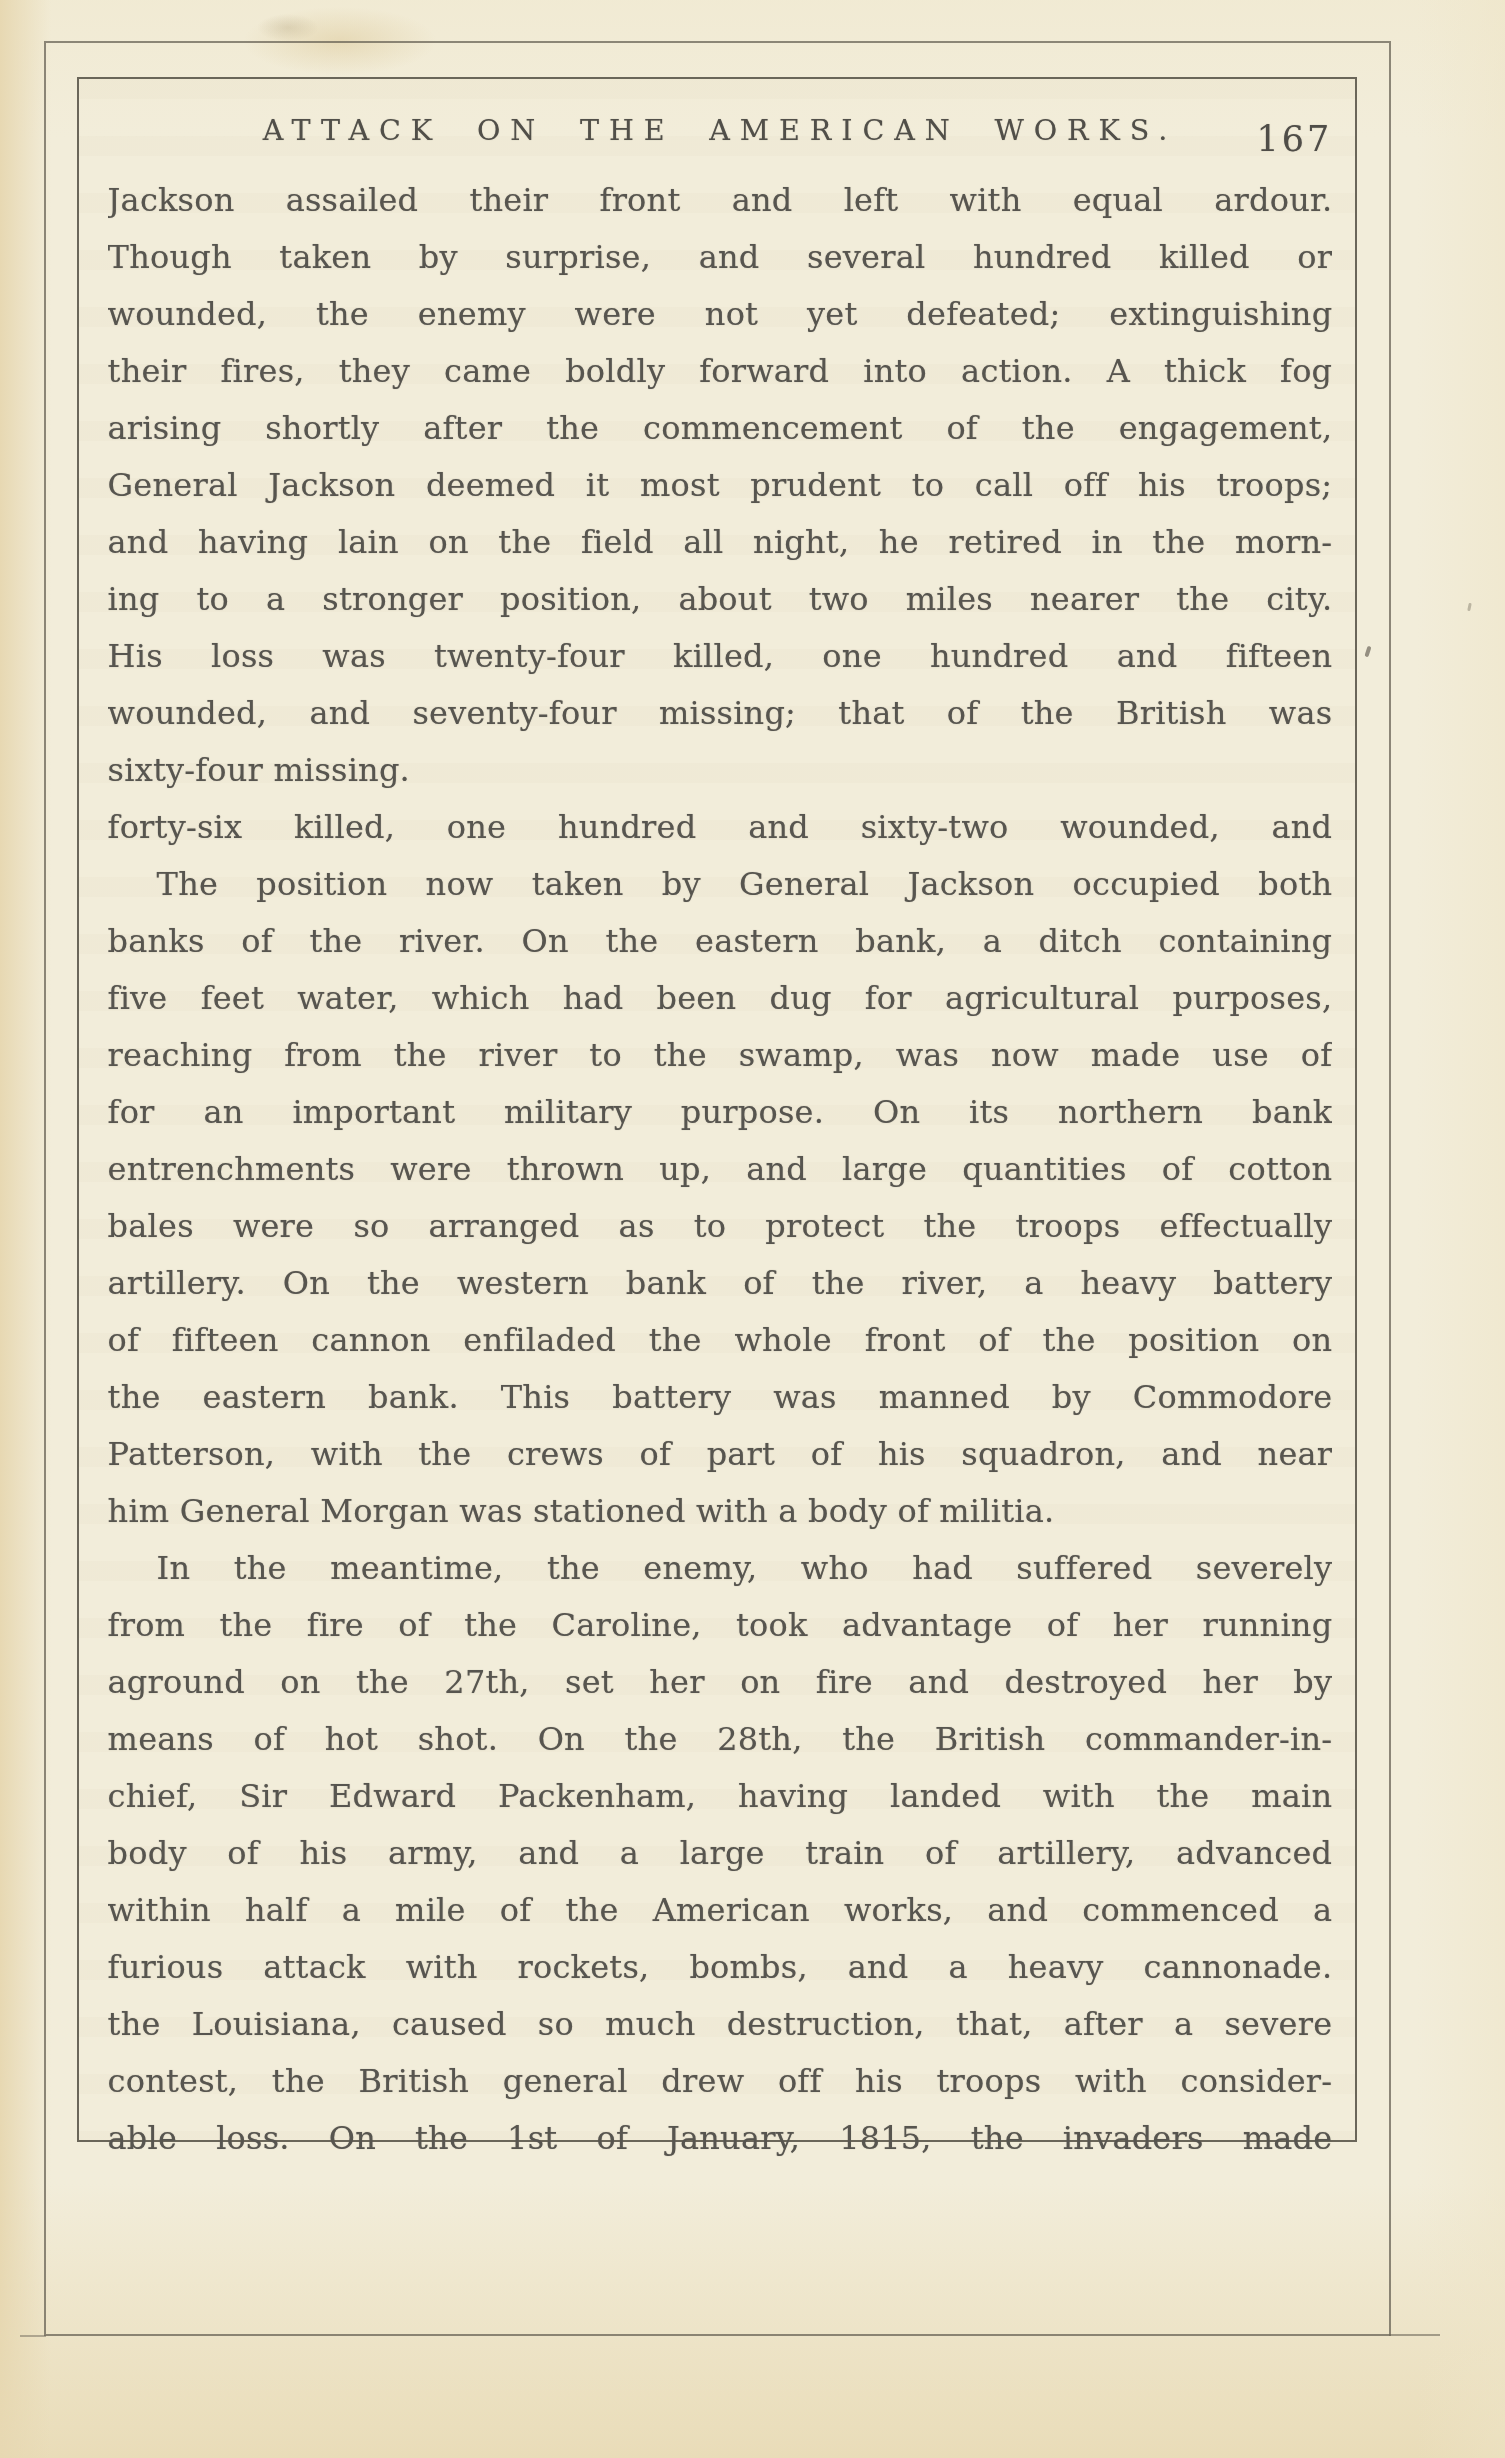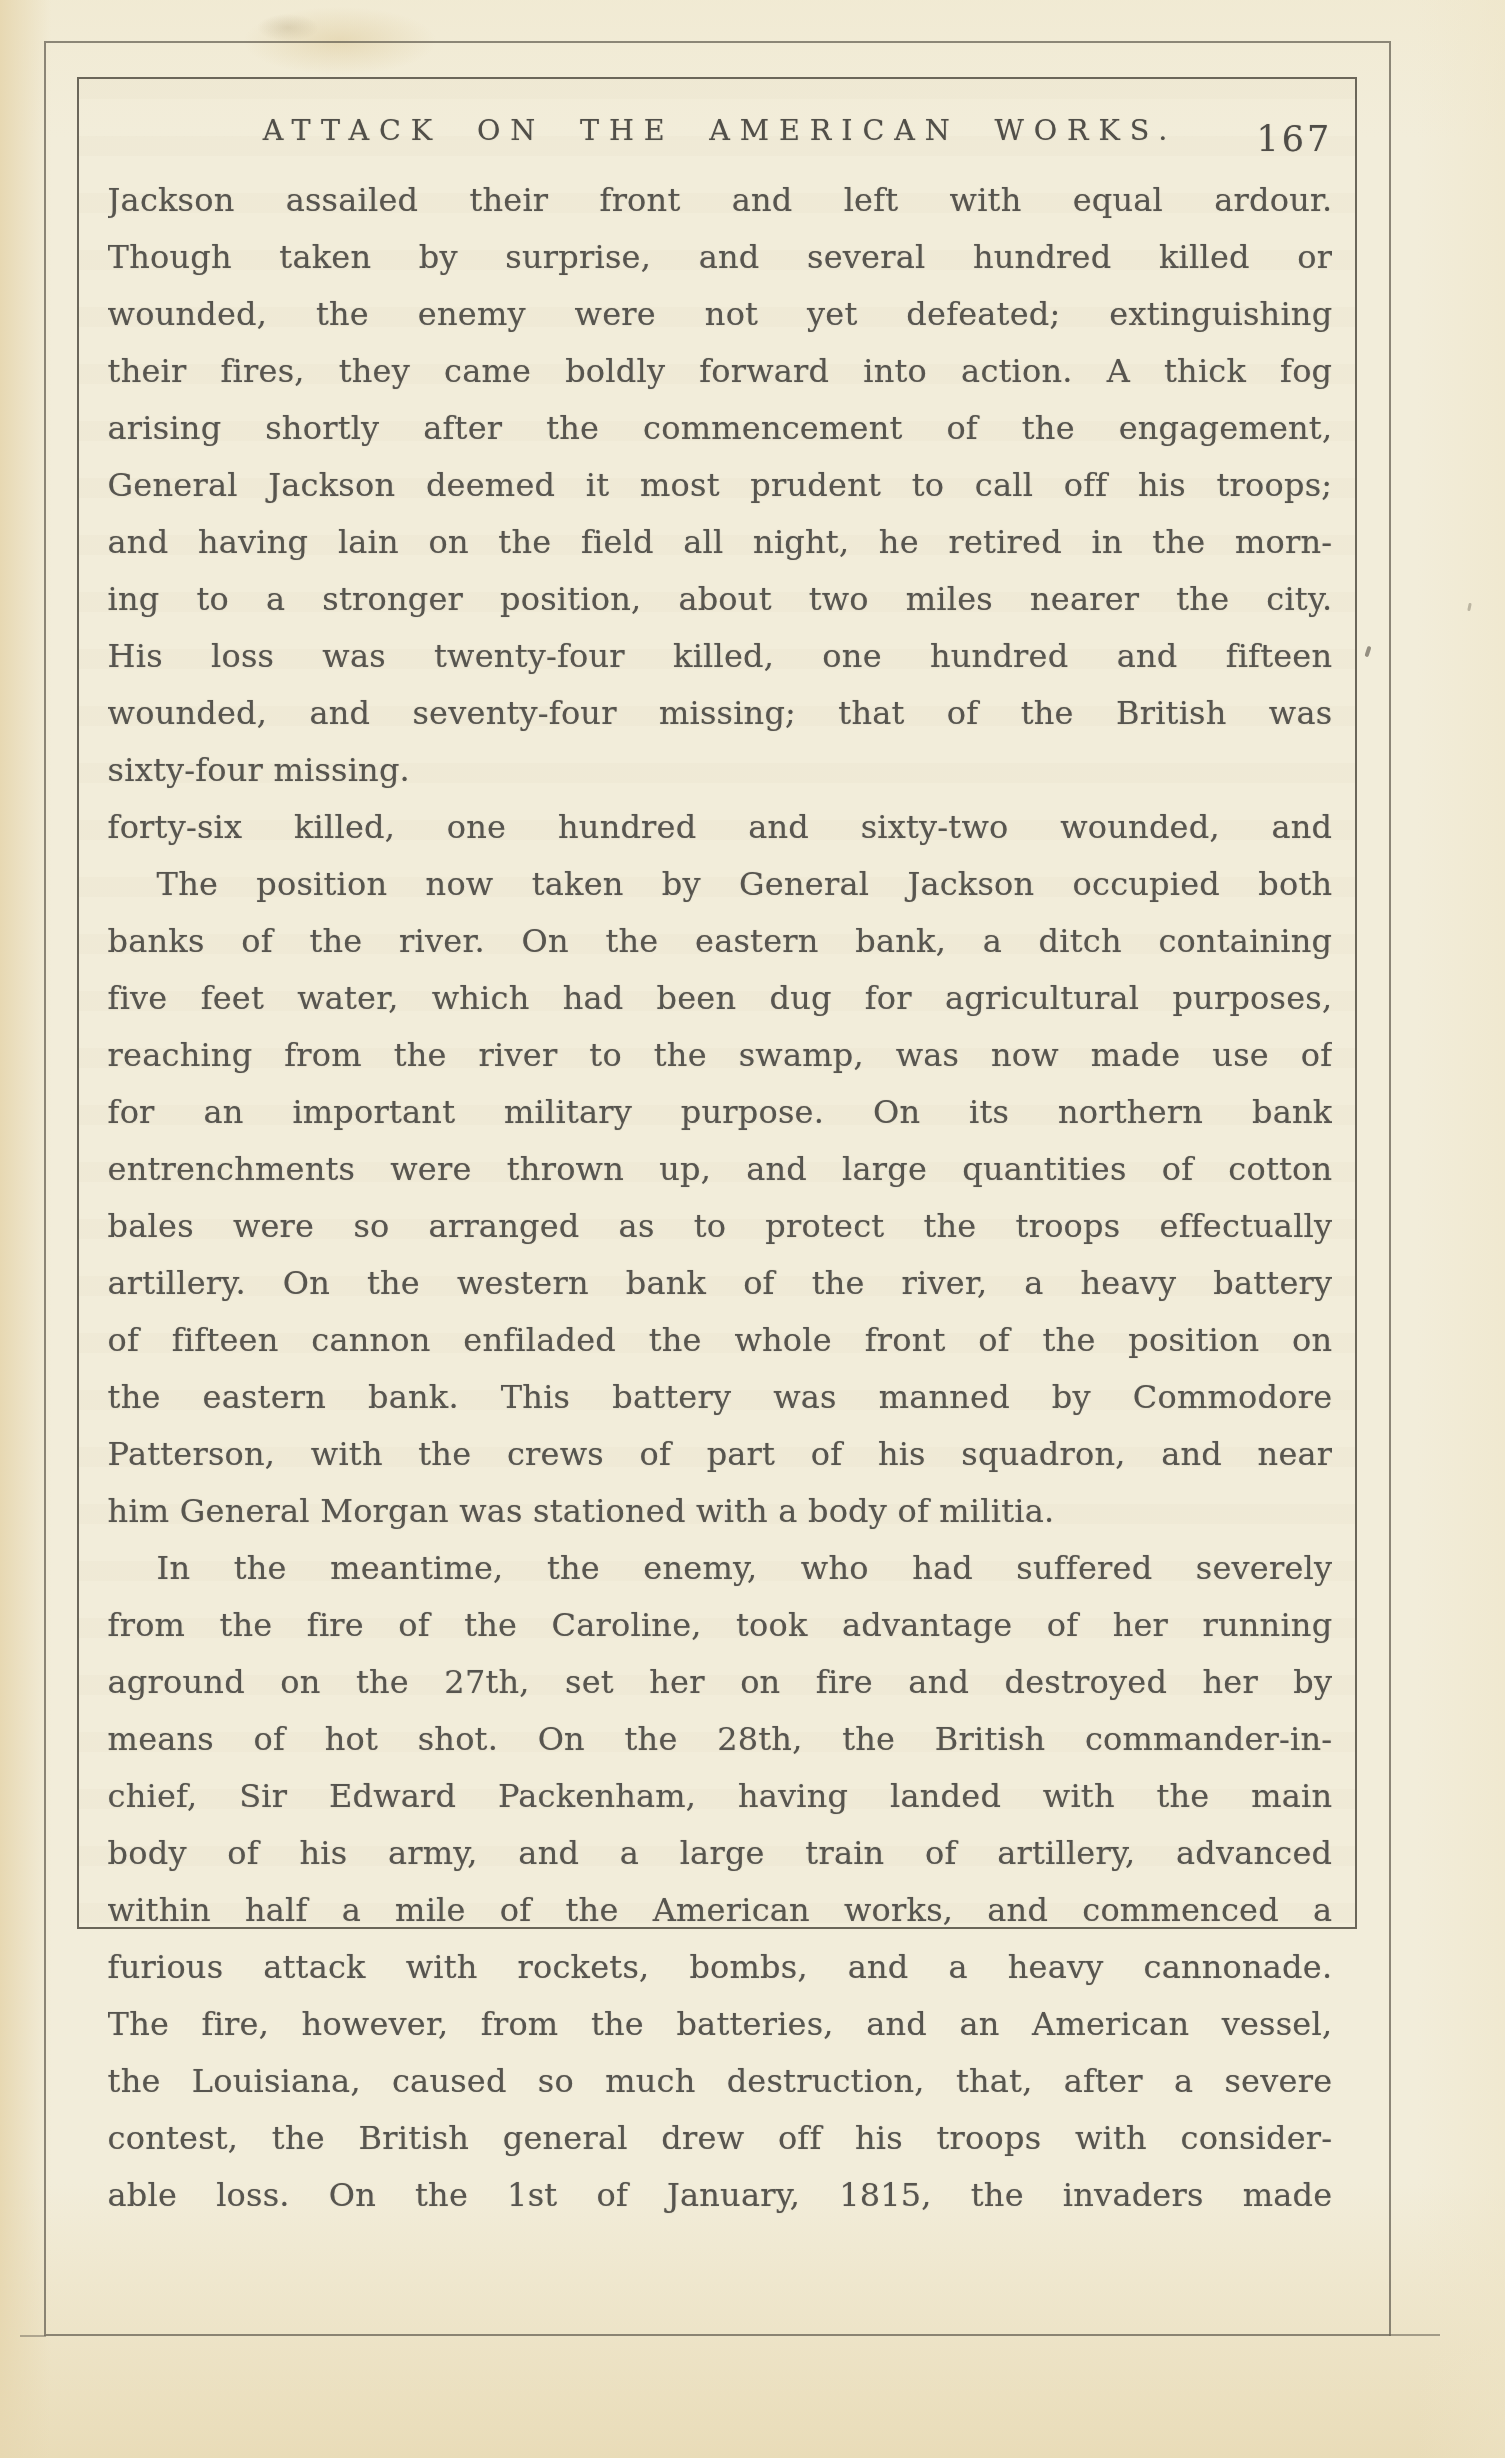--- a/index.html
+++ b/index.html
@@ -24,21 +24,21 @@
   .outer-frame {
     position: absolute;
     left: 44px; top: 41px;
     width: 1347px; height: 2295px;
     border: 2px solid rgba(100, 94, 82, 0.72);
   }
 
   .inner-frame {
     position: absolute;
     left: 77px; top: 77px;
-    width: 1280px; height: 1852px;
+    width: 1280px; height: 2065px;
     border: 2px solid rgba(88, 83, 72, 0.88);
     padding: 29.6px 22.7px 0 28.6px;
     background-image: repeating-linear-gradient(
       180deg,
       rgba(172,156,116,0.045) 0px, rgba(172,156,116,0.045) 19.7px,
       rgba(172,156,116,0) 19.7px, rgba(172,156,116,0) 57px);
   }
 
   
   .header {
@@ -161,20 +161,19 @@
       </div>
       <div class="paragraph">
         <div class="line indent">In the meantime, the enemy, who had suffered severely</div>
         <div class="line">from the fire of the Caroline, took advantage of her running</div>
         <div class="line">aground on the 27th, set her on fire and destroyed her by</div>
         <div class="line">means of hot shot. On the 28th, the British commander-in-</div>
         <div class="line">chief, Sir Edward Packenham, having landed with the main</div>
         <div class="line">body of his army, and a large train of artillery, advanced</div>
         <div class="line">within half a mile of the American works, and commenced a</div>
         <div class="line">furious attack with rockets, bombs, and a heavy cannonade.</div>
-        <div class="line">The fire, however, from the batteries, and an American vessel,</div>
         <div class="line">the Louisiana, caused so much destruction, that, after a severe</div>
         <div class="line">contest, the British general drew off his troops with consider-</div>
         <div class="line">able loss. On the 1st of January, 1815, the invaders made</div>
       </div>
     </div>
 </div>
 
 
 </body></html>

